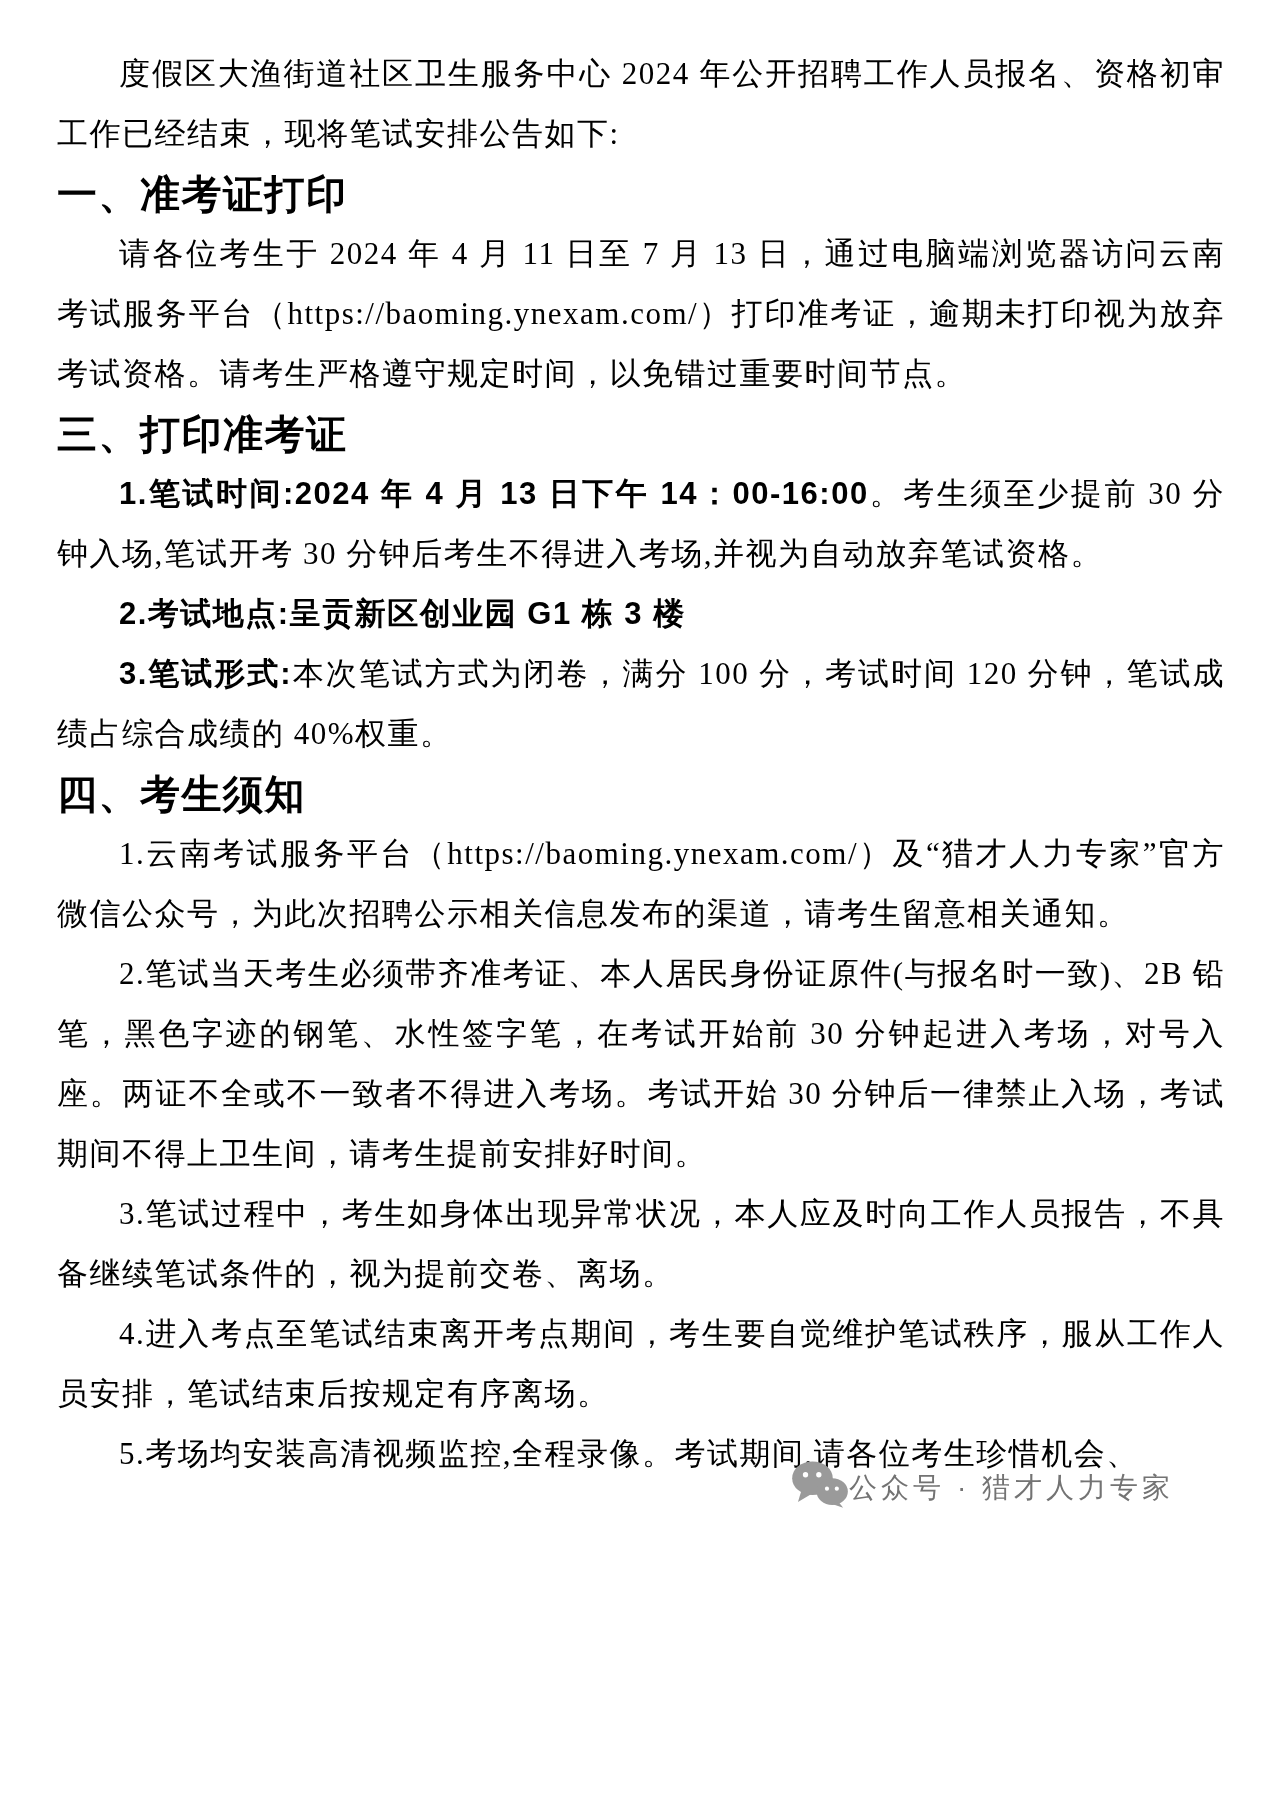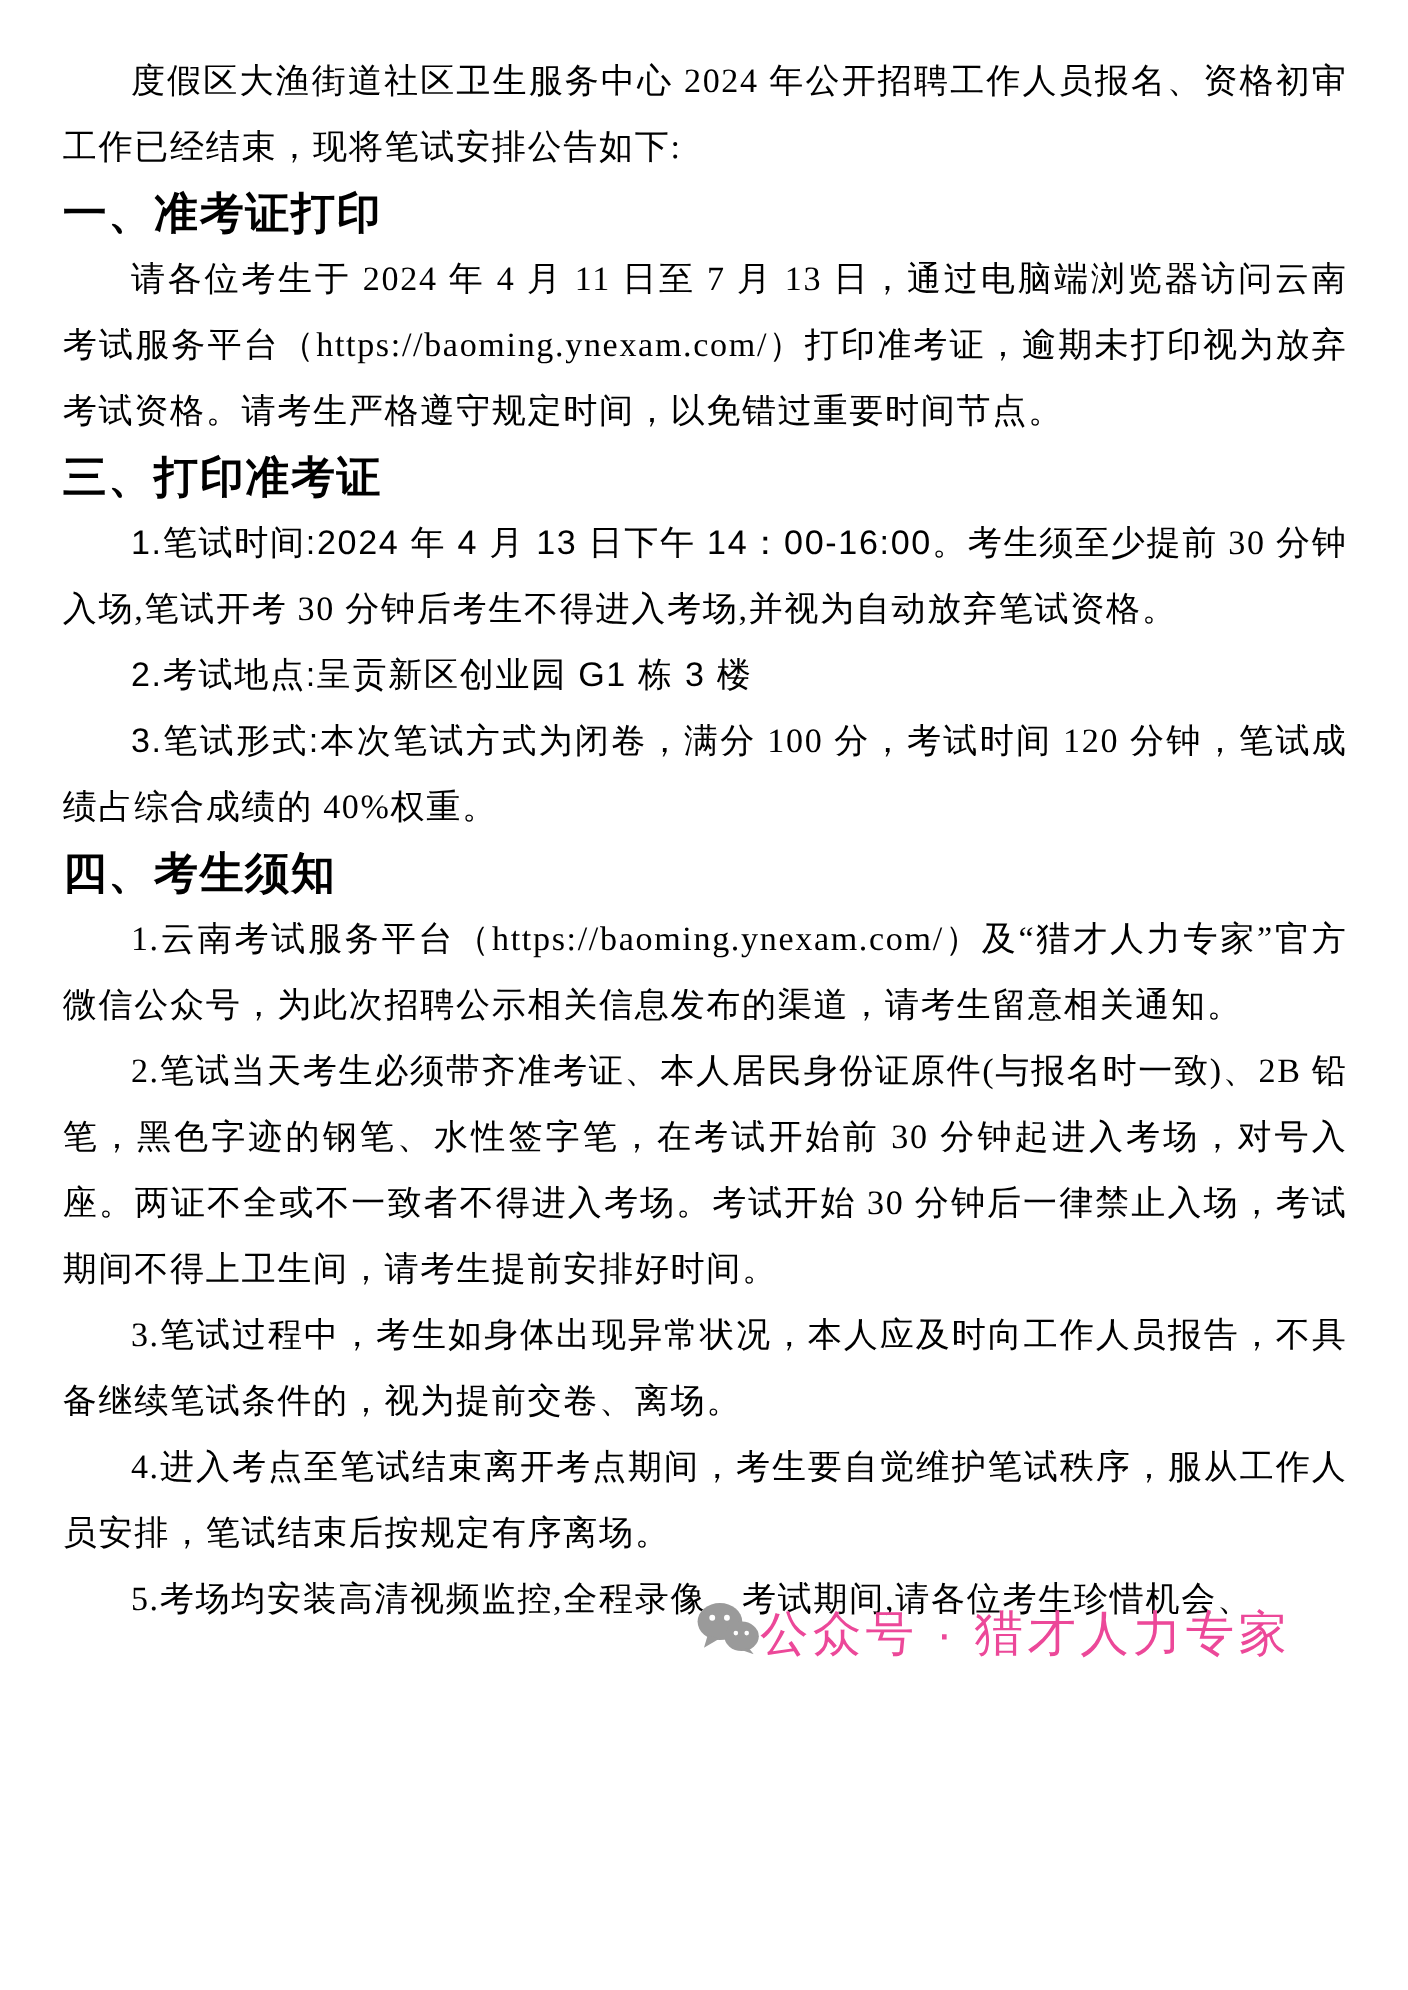--- a/index.html
+++ b/index.html
@@ -29,31 +29,31 @@
     margin: 0;
     font-family: "Liberation Sans", "DejaVu Sans", sans-serif;
     font-weight: 700;
     font-size: 40px;
     line-height: 60px;
     letter-spacing: 1.5px;
     text-indent: 0;
   }
   .lead {
     font-family: "Liberation Sans", "DejaVu Sans", sans-serif;
-    font-weight: 400;
+    font-weight: 700;
   }
   .watermark {
     position: absolute;
     right: 106px;
     bottom: 30px;
     display: flex;
     align-items: center;
-    color: #ec4899;
+    color: #737373;
     font-family: "Liberation Sans", "DejaVu Sans", sans-serif;
-    font-size: 44px;
+    font-size: 28px;
     letter-spacing: 4px;
     white-space: nowrap;
   }
   .wechat-icon { width: 58px; height: 48px; flex: 0 0 auto; }
 </style>
 </head>
 <body>
 
 <div class="page">
   <div class="doc">

